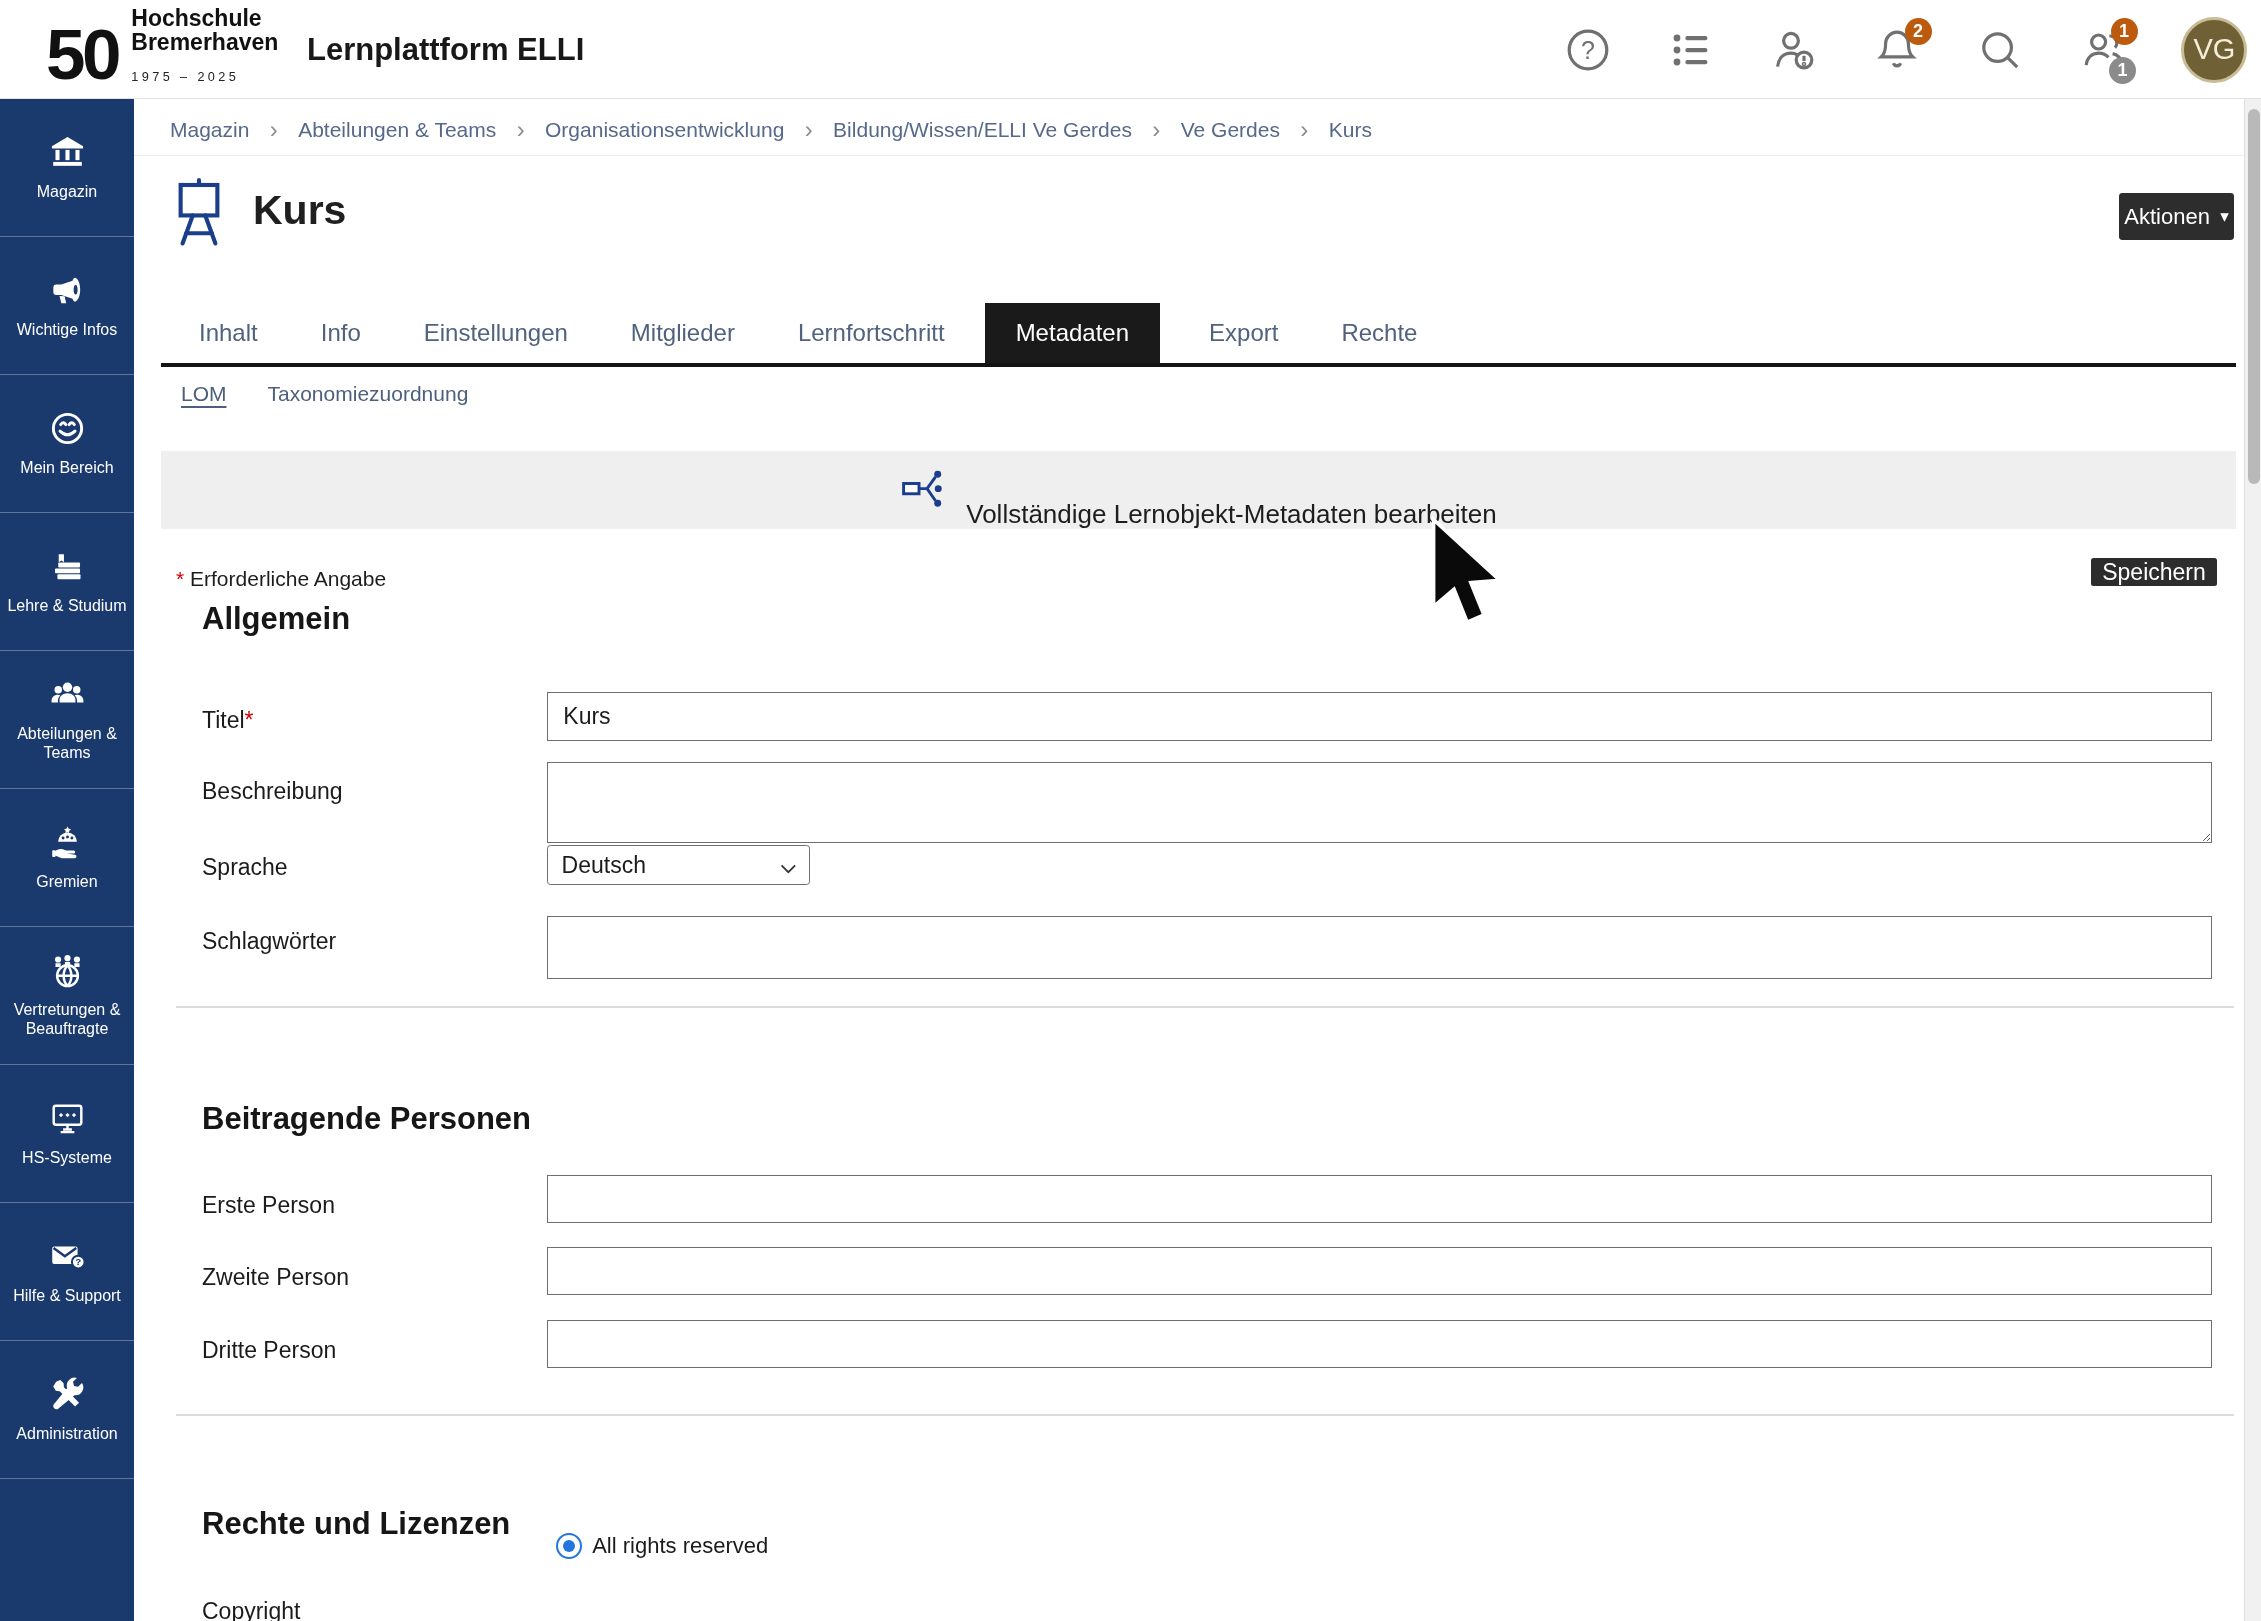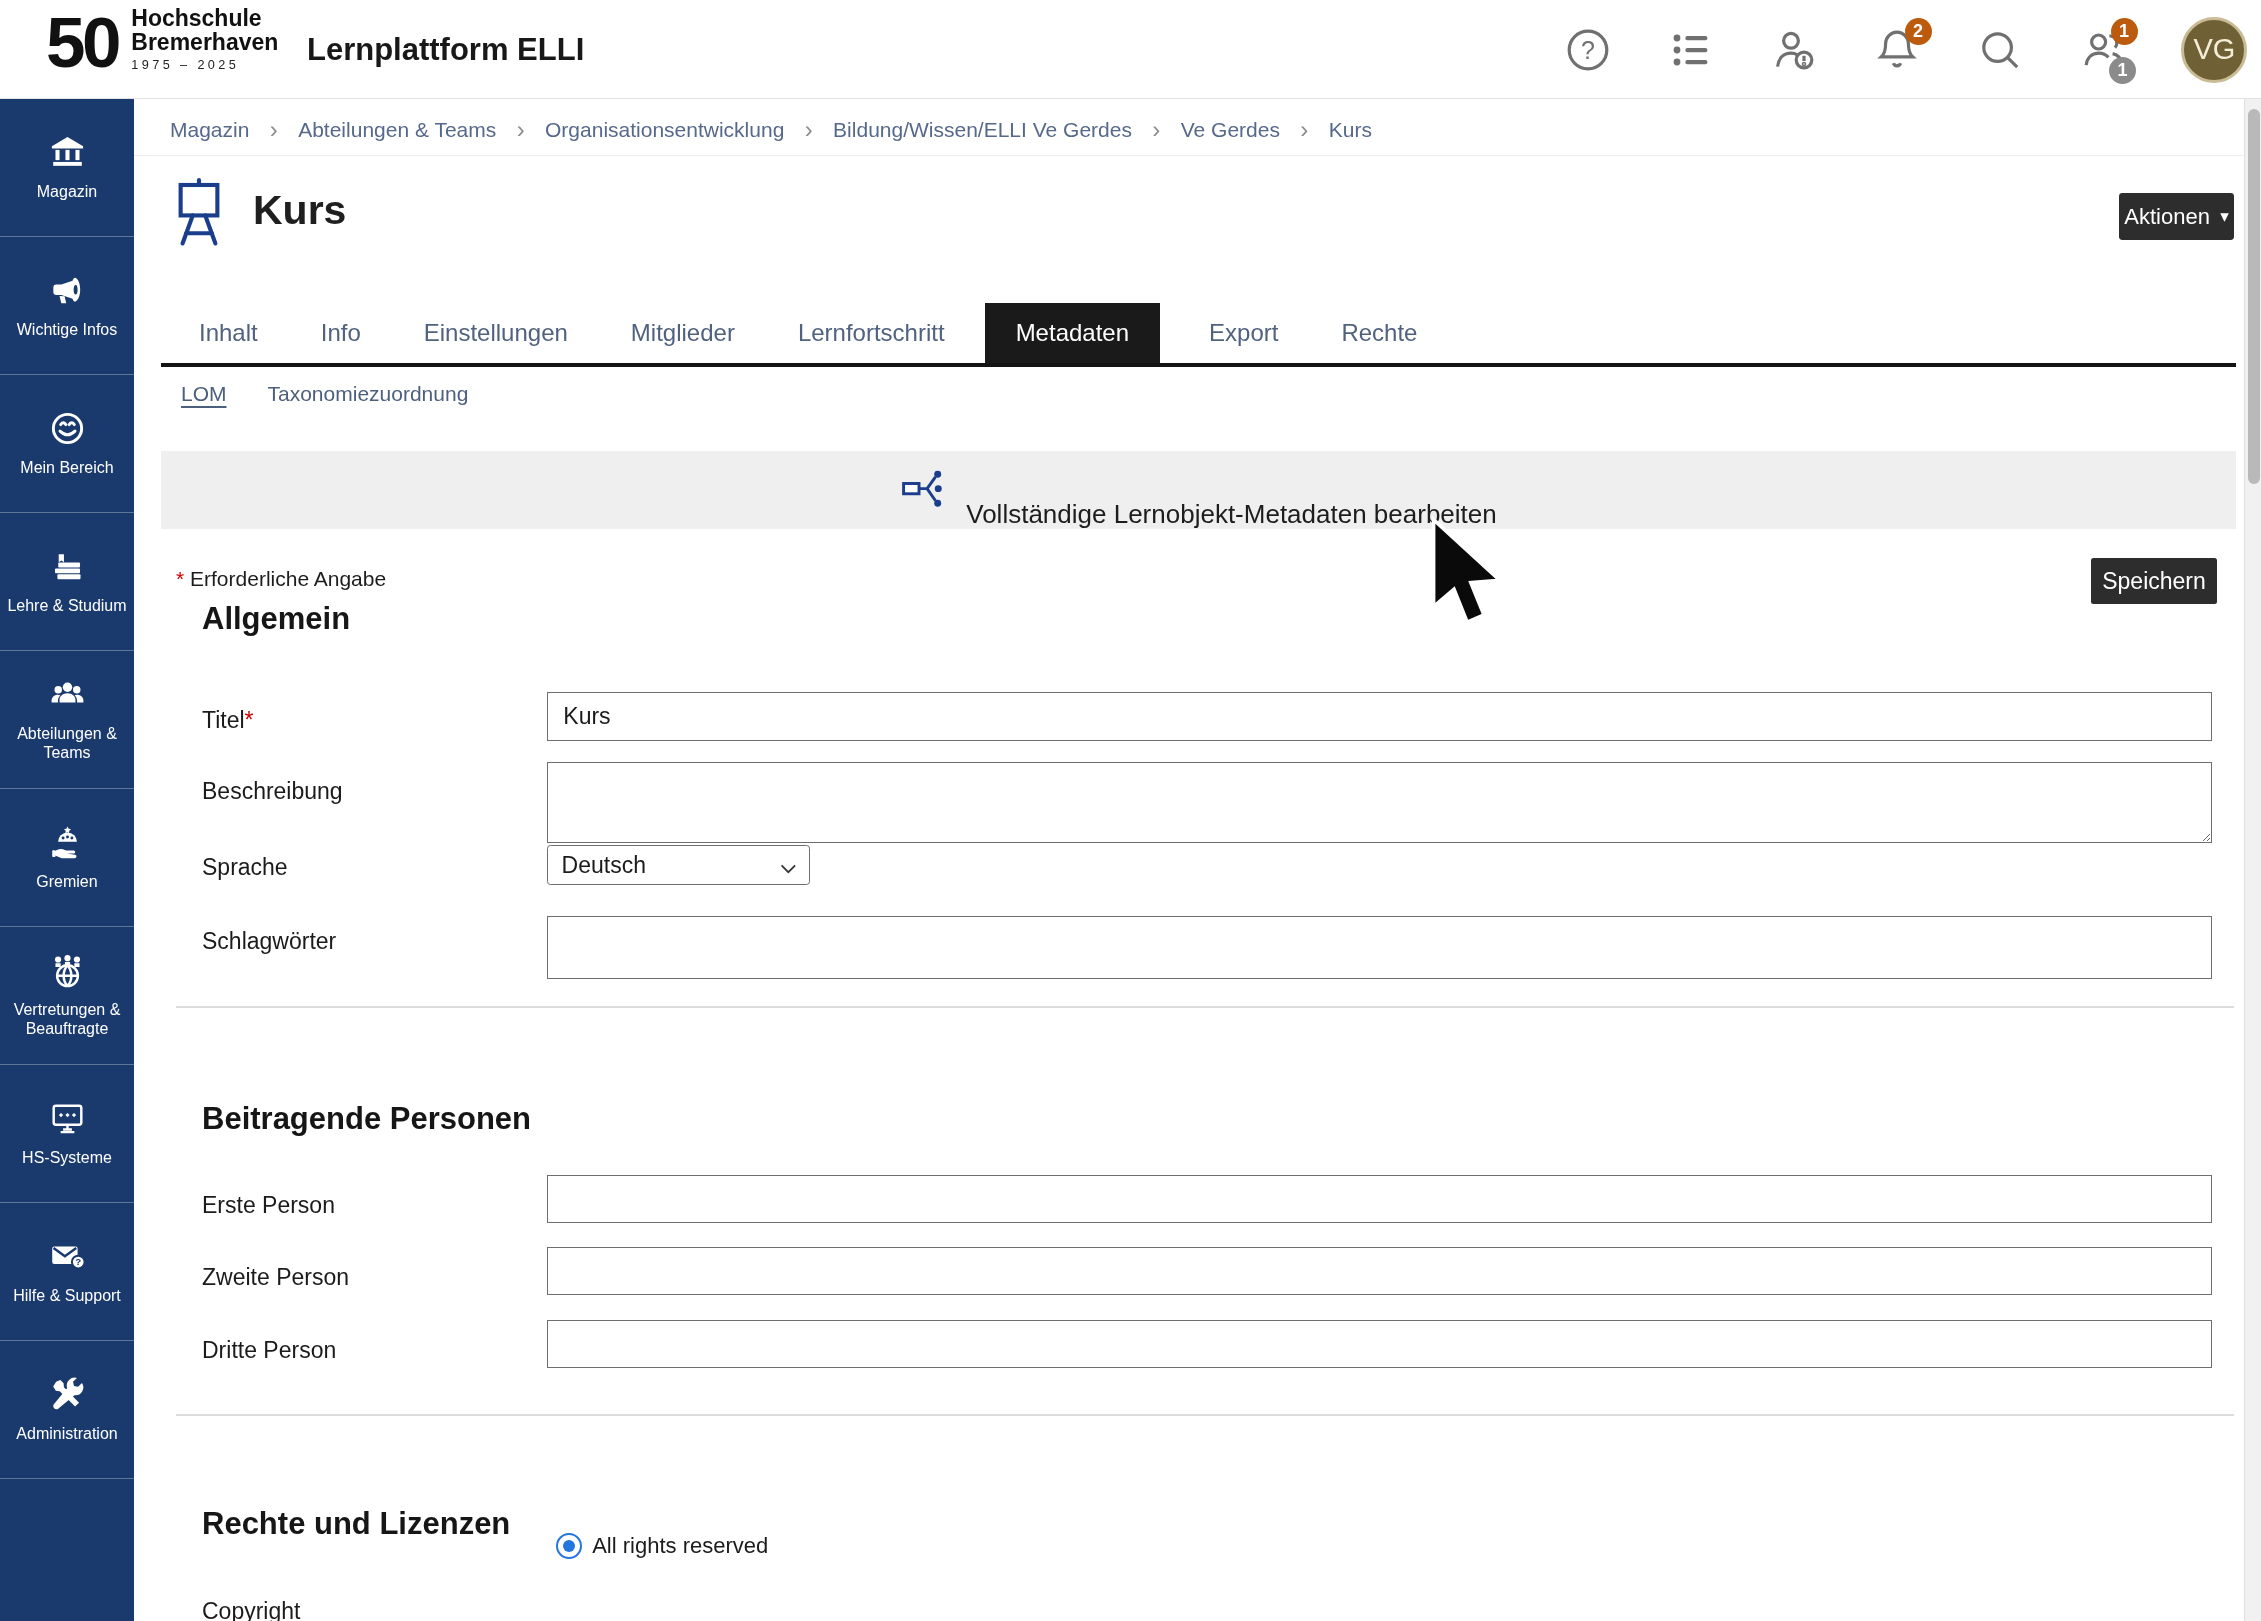--- a/index.html
+++ b/index.html
@@ -5,21 +5,21 @@
   * { margin:0; padding:0; box-sizing:border-box; }
   body { font-family:"Liberation Sans", sans-serif; background:#fff; }
   .screen { position:relative; width:2261px; height:1621px; overflow:hidden; background:#fff; color:#1e1e1e; }
 
   
   .topbar { position:absolute; left:0; top:0; width:2261px; height:99px; background:#fff; border-bottom:0.8px solid #e2e2e2; z-index:5; }
   .logo { position:absolute; left:46px; top:6.8px; display:flex; align-items:flex-end; color:#111;gap:8px; }
   .logo-50 { font-size:71px; font-weight:700; line-height:.95; letter-spacing:-3.4px; }
   .logo-text { margin-left:5.1px; padding-bottom:5.1px; }
   .logo-name { font-size:23px; font-weight:700; line-height:1.04; color:#111; }
-  .logo-years { font-size:12.7px; letter-spacing:3.4px; color:#222; margin-top:3px; }
+  .logo-years { font-size:12.7px; letter-spacing:3.4px; color:#222; margin-top:15px; }
   .app-title { position:absolute; left:307px; top:32px; font-size:31px; font-weight:700; color:#181818; }
   .top-icons { position:absolute; right:13.6px; top:0; height:99px; display:flex; align-items:center; gap:54px; }
   .tbicon { position:relative; width:49px; height:49px; display:flex; align-items:center; justify-content:center; cursor:pointer; }
   .tbicon svg { width:48px; height:48px; }
   .badge { position:absolute; top:-6.8px; right:-10.2px; min-width:27px; height:27px; border-radius:13.6px; background:#bc5a0e; color:#fff; font-size:18px; font-weight:700; display:flex; align-items:center; justify-content:center; padding:0 6px; }
   .badge.gray { background:#8b8b8b; top:auto; bottom:-10.2px; right:-8.5px; }
   .avatar { width:66px; height:66px; border-radius:50%; background:#6f6036; border:3.4px solid #c9bc94; color:#f4edd8; font-size:29px; display:flex; align-items:center; justify-content:center; cursor:pointer; }
 
   
   .sidebar { position:absolute; left:0; top:99px; width:134px; height:1522px; background:#1a3a6e; z-index:4; }
@@ -51,21 +51,21 @@
 
   .subtabs { position:absolute; left:47px; top:283px; display:flex; gap:41px; font-size:21px; color:#4c5f7d; }
   .subtab { cursor:pointer; }
   .subtab.active { text-decoration:underline; text-underline-offset:5.1px; }
 
   .banner { position:absolute; left:27px; top:352px; width:2075px; height:78px; background:#efefef; display:flex; align-items:center; justify-content:center; gap:17px; cursor:pointer; }
   .banner-label { font-size:26px; color:#1d1d1d;margin-top:48px; }
 
   .required-note { position:absolute; left:42px; top:468px; font-size:21px; color:#1d1d1d; }
   .req { color:#cc0000; }
-  .save-btn { position:absolute; left:1957px; top:459px; width:126px; height:46px; background:#2d2d2d; color:#fff; border:none; border-radius:2.5px; font-size:23px; font-family:inherit; cursor:pointer; }
+  .save-btn { position:absolute; left:1957px; top:459px; width:126px; height:28px; background:#2d2d2d; color:#fff; border:none; border-radius:2.5px; font-size:23px; font-family:inherit; cursor:pointer; }
 
   .section-h { position:absolute; left:68px; font-size:31px; font-weight:700; color:#161616; }
   .f-label { position:absolute; left:68px; font-size:23px; color:#1b1b1b; }
   .f-input { position:absolute; left:413px; width:1665px; border:1.7px solid #6f6f6f; background:#fff; font-family:inherit; font-size:23px; color:#1b1b1b; padding:0 15.3px; }
   .f-area { position:absolute; left:413px; width:1665px; border:1.7px solid #6f6f6f; background:#fff; font-family:inherit; font-size:23px; padding:6.8px 15.3px; resize:both; }
   .f-select-wrap { position:absolute; left:413px; top:746px; width:263px; height:40px; }
   .f-select { width:100%; height:100%; border:1.7px solid #6f6f6f; border-radius:3.4px; background:#fff; font-family:inherit; font-size:23px; color:#1b1b1b; padding:0 42px 0 13.6px; appearance:none; -webkit-appearance:none; }
   .select-chev { position:absolute; right:12px; top:17px; pointer-events:none; }
   .divider { position:absolute; left:42px; width:2058px; height:1.7px; background:#dcdcdc; }
 

